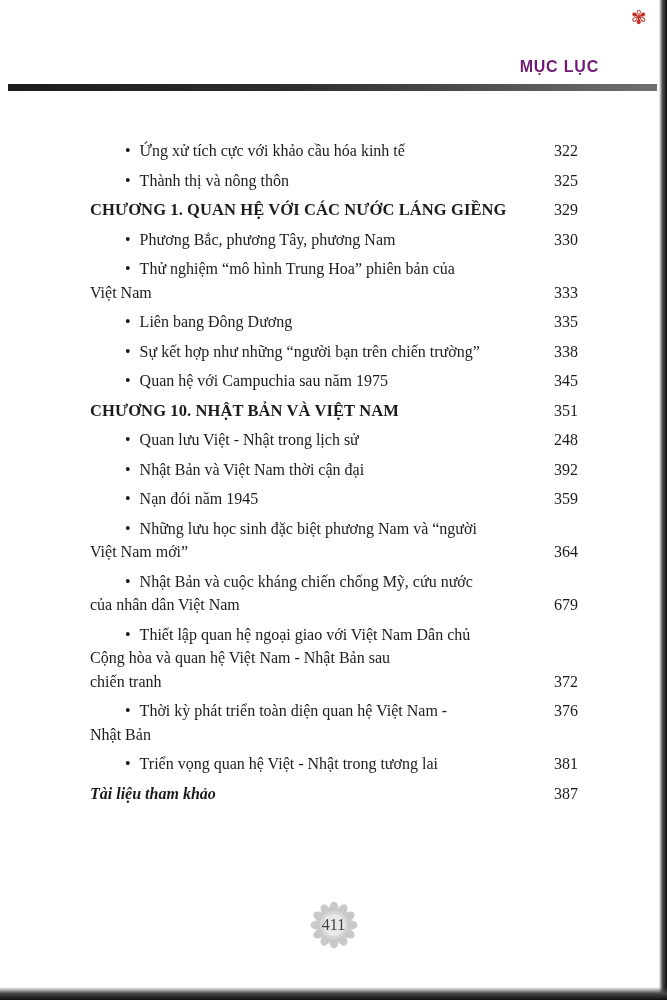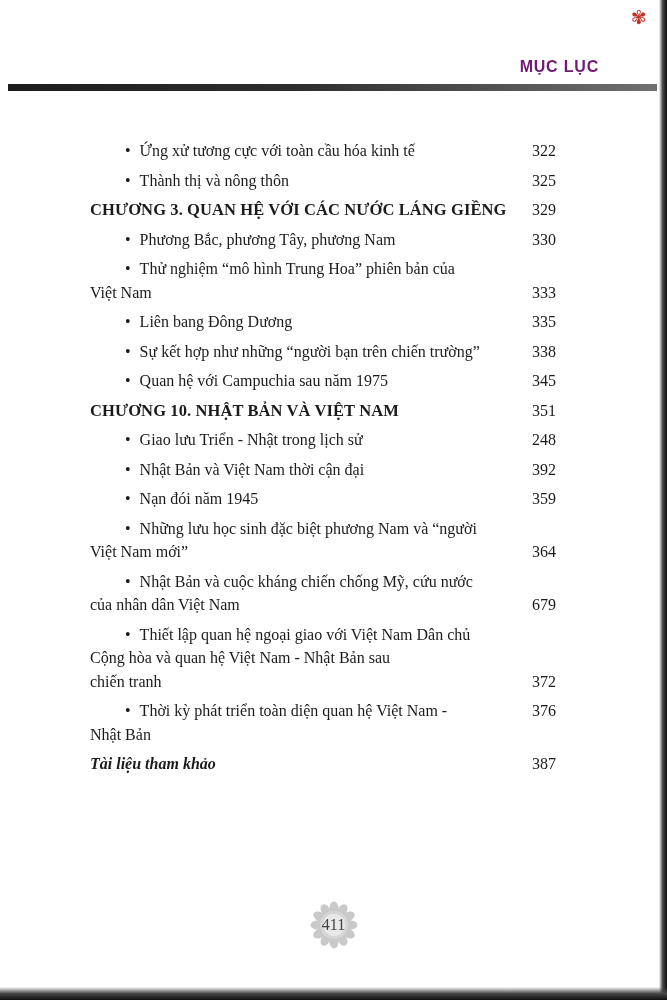--- a/index.html
+++ b/index.html
@@ -35,21 +35,21 @@
   
   .toc { position:absolute; top:139px; left:90px; right:89px; }
   .entry { display:flex; align-items:flex-end; margin-bottom:6px; }
   .entry.align-top { align-items:flex-start; }
   .entry .text {
     flex:1; font-size:16px; line-height:23.5px; padding-right:12px;
     text-indent:35px; white-space:pre-line;
   }
   .entry .bullet { padding-right:9px; }
   .entry .pagenum {
-    width:46px; text-align:left; font-size:16px; line-height:23.5px;
+    width:46px; text-align:right; font-size:16px; line-height:23.5px;
     flex:0 0 46px;
   }
   .entry.chapter .text { text-indent:0; font-weight:bold; font-size:16.5px; letter-spacing:0.1px; }
   .entry.refs .text { text-indent:0; font-weight:bold; font-style:italic; }
   
   .footer-badge {
     position:absolute; top:901px; left:50%; transform:translateX(-50%);
     width:48px; height:48px;
   }
   .footer-badge svg { position:absolute; top:0; left:0; }
@@ -64,31 +64,31 @@
 
 <div class="page">
 
   <span class="corner-flower">✾</span>
   <div class="header-title">MỤC LỤC</div>
   <div class="header-bar"></div>
 
   <div class="toc">
 
     <div class="entry">
-        <div class="text"><span class="bullet">•</span><span>Ứng xử tương cực với toàn cầu hóa kinh tế</span></div>
+        <div class="text"><span class="bullet">•</span><span>Ứng xử tích cực với khảo cầu hóa kinh tế</span></div>
         <div class="pagenum">322</div>
       </div>
 
     <div class="entry">
         <div class="text"><span class="bullet">•</span><span>Thành thị và nông thôn</span></div>
         <div class="pagenum">325</div>
       </div>
 
     <div class="entry chapter">
-        <div class="text"><span>CHƯƠNG 3. QUAN HỆ VỚI CÁC NƯỚC LÁNG GIỀNG</span></div>
+        <div class="text"><span>CHƯƠNG 1. QUAN HỆ VỚI CÁC NƯỚC LÁNG GIỀNG</span></div>
         <div class="pagenum">329</div>
       </div>
 
     <div class="entry">
         <div class="text"><span class="bullet">•</span><span>Phương Bắc, phương Tây, phương Nam</span></div>
         <div class="pagenum">330</div>
       </div>
 
     <div class="entry">
         <div class="text"><span class="bullet">•</span><span>Thử nghiệm “mô hình Trung Hoa” phiên bản của
@@ -110,21 +110,21 @@
         <div class="text"><span class="bullet">•</span><span>Quan hệ với Campuchia sau năm 1975</span></div>
         <div class="pagenum">345</div>
       </div>
 
     <div class="entry chapter">
         <div class="text"><span>CHƯƠNG 10. NHẬT BẢN VÀ VIỆT NAM</span></div>
         <div class="pagenum">351</div>
       </div>
 
     <div class="entry">
-        <div class="text"><span class="bullet">•</span><span>Giao lưu Triển - Nhật trong lịch sử</span></div>
+        <div class="text"><span class="bullet">•</span><span>Quan lưu Việt - Nhật trong lịch sử</span></div>
         <div class="pagenum">248</div>
       </div>
 
     <div class="entry">
         <div class="text"><span class="bullet">•</span><span>Nhật Bản và Việt Nam thời cận đại</span></div>
         <div class="pagenum">392</div>
       </div>
 
     <div class="entry">
         <div class="text"><span class="bullet">•</span><span>Nạn đói năm 1945</span></div>
@@ -149,20 +149,24 @@
 chiến tranh</span></div>
         <div class="pagenum">372</div>
       </div>
 
     <div class="entry align-top">
         <div class="text"><span class="bullet">•</span><span>Thời kỳ phát triển toàn diện quan hệ Việt Nam -
 Nhật Bản</span></div>
         <div class="pagenum">376</div>
       </div>
 
+    <div class="entry">
+        <div class="text"><span class="bullet">•</span><span>Triển vọng quan hệ Việt - Nhật trong tương lai</span></div>
+        <div class="pagenum">381</div>
+      </div>
 
     <div class="entry refs">
         <div class="text"><span>Tài liệu tham khảo</span></div>
         <div class="pagenum">387</div>
       </div>
 
   </div>
 
   <div class="footer-badge">
     <svg width="48" height="48" viewBox="0 0 48 48">

